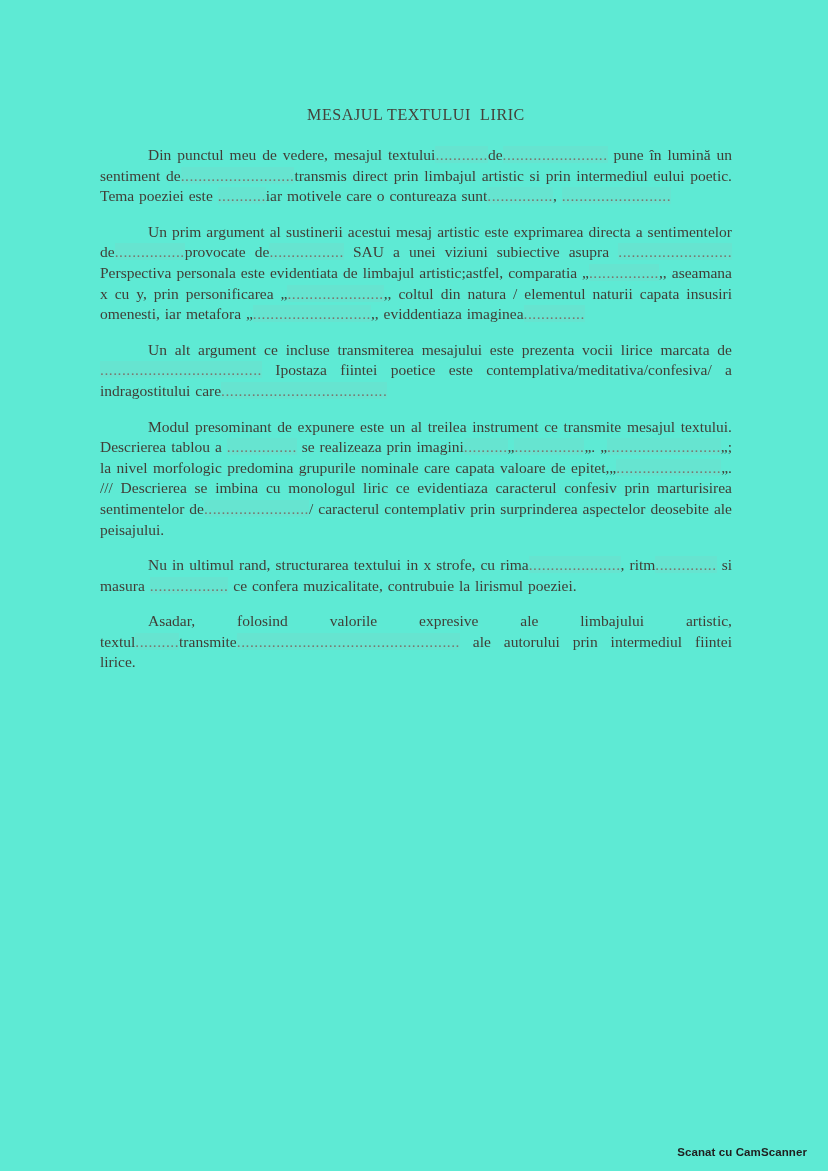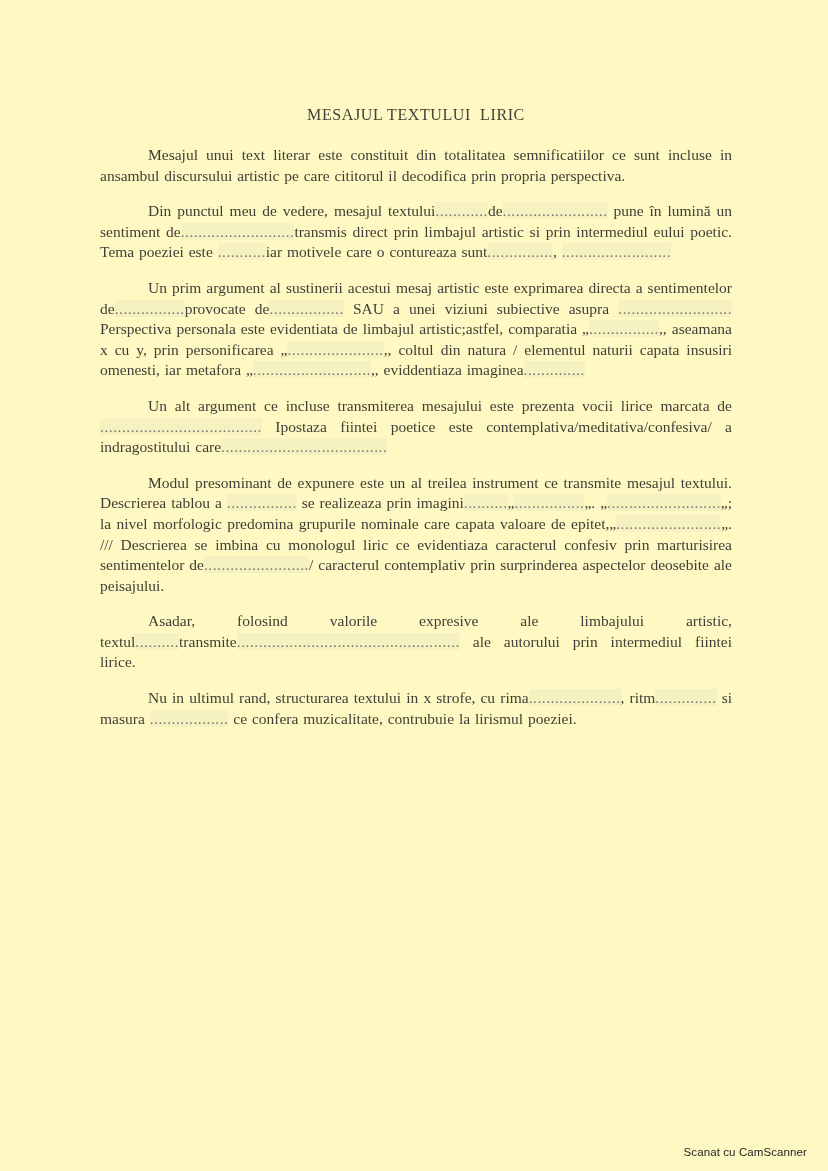--- a/index.html
+++ b/index.html
@@ -4,21 +4,21 @@
 <style>
   html, body {
     margin: 0;
     padding: 0;
     background: #ffffff;
   }
   .page {
     position: relative;
     width: 828px;
     height: 1171px;
-    background: #fef9c3;
+    background: #5eead4;
     overflow: hidden;
     font-family: "Liberation Serif", "DejaVu Serif", serif;
   }
   .doc {
     position: absolute;
     left: 100px;
     top: 0;
     width: 632px;
     padding-top: 106px;
     color: #413e37;
@@ -46,36 +46,35 @@
   .blank {
     color: #7a776f;
     letter-spacing: 0.5px;
     background: rgba(180, 178, 172, 0.10);
   }
   .watermark {
     position: absolute;
     right: 21px;
     bottom: 13px;
     font-family: "Liberation Sans", "DejaVu Sans", sans-serif;
-    font-weight: 400;
+    font-weight: 700;
     font-size: 11.5px;
     color: #1f1f1f;
     letter-spacing: 0.1px;
   }
 </style>
 </head>
 <body>
 
 <div class="page">
   <div class="doc">
     <h1 class="title">MESAJUL TEXTULUI  LIRIC</h1>
     <div>
-        <p class="para"><span class="run">Mesajul unui text literar este constituit din totalitatea semnificatiilor ce sunt incluse in ansambul discursului artistic pe care cititorul il decodifica prin propria perspectiva.</span></p>
         <p class="para"><span class="run">Din punctul meu de vedere, mesajul textului</span><span class="blank">............</span><span class="run">de</span><span class="blank">........................</span><span class="run"> pune în lumină un sentiment de</span><span class="blank">..........................</span><span class="run">transmis direct prin limbajul artistic si prin intermediul eului poetic. Tema poeziei este </span><span class="blank">...........</span><span class="run">iar motivele care o contureaza sunt</span><span class="blank">...............</span><span class="run">, </span><span class="blank">.........................</span></p>
         <p class="para"><span class="run">Un prim argument al sustinerii acestui mesaj artistic este exprimarea directa a sentimentelor de</span><span class="blank">................</span><span class="run">provocate de</span><span class="blank">.................</span><span class="run"> SAU a unei viziuni subiective asupra </span><span class="blank">..........................</span><span class="run"> Perspectiva personala este evidentiata de limbajul artistic;astfel, comparatia „</span><span class="blank">................</span><span class="run">,, aseamana x cu y, prin personificarea „</span><span class="blank">......................</span><span class="run">,, coltul din natura / elementul naturii capata insusiri omenesti, iar metafora „</span><span class="blank">...........................</span><span class="run">,, eviddentiaza imaginea</span><span class="blank">..............</span></p>
         <p class="para"><span class="run">Un alt argument ce incluse transmiterea mesajului este prezenta vocii lirice marcata de </span><span class="blank">.....................................</span><span class="run"> Ipostaza fiintei poetice este contemplativa/meditativa/confesiva/ a indragostitului care</span><span class="blank">......................................</span></p>
         <p class="para"><span class="run">Modul presominant de expunere este un al treilea instrument ce transmite mesajul textului. Descrierea tablou a </span><span class="blank">................</span><span class="run"> se realizeaza prin imagini</span><span class="blank">..........</span><span class="run">„</span><span class="blank">................</span><span class="run">„. „</span><span class="blank">..........................</span><span class="run">„; la nivel morfologic predomina grupurile nominale care capata valoare de epitet,„</span><span class="blank">........................</span><span class="run">„. /// Descrierea se imbina cu monologul liric ce evidentiaza caracterul confesiv prin marturisirea sentimentelor de</span><span class="blank">........................</span><span class="run">/ caracterul contemplativ prin surprinderea aspectelor deosebite ale peisajului.</span></p>
+        <p class="para"><span class="run">Nu in ultimul rand, structurarea textului in x strofe, cu rima</span><span class="blank">.....................</span><span class="run">, ritm</span><span class="blank">..............</span><span class="run"> si masura </span><span class="blank">..................</span><span class="run"> ce confera muzicalitate, contrubuie la lirismul poeziei.</span></p>
         <p class="para"><span class="run">Asadar, folosind valorile expresive ale limbajului artistic, textul</span><span class="blank">..........</span><span class="run">transmite</span><span class="blank">...................................................</span><span class="run"> ale autorului prin intermediul fiintei lirice.</span></p>
-        <p class="para"><span class="run">Nu in ultimul rand, structurarea textului in x strofe, cu rima</span><span class="blank">.....................</span><span class="run">, ritm</span><span class="blank">..............</span><span class="run"> si masura </span><span class="blank">..................</span><span class="run"> ce confera muzicalitate, contrubuie la lirismul poeziei.</span></p>
       </div>
   </div>
   <div class="watermark">Scanat cu CamScanner</div>
 </div>
 
 </body></html>

